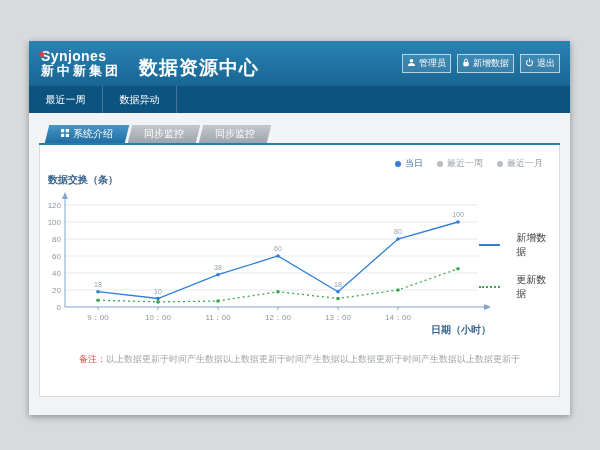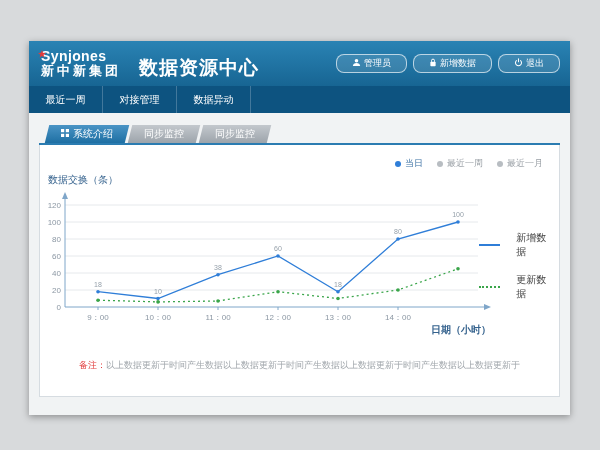--- a/index.html
+++ b/index.html
@@ -12,22 +12,22 @@
   
   .header { height:45px; background:linear-gradient(#2a83b4,#176593);
             display:flex; align-items:center; padding:0 10px; position:relative; }
   .logo { display:flex; flex-direction:column; color:#fff; line-height:1.15; position:relative; padding-left:2px; }
   .logo-star { position:absolute; left:-1px; top:-4px; }
   .logo-en { font-size:14px; font-weight:bold; letter-spacing:.4px; }
   .logo-cn { font-size:13px; font-weight:bold; letter-spacing:3px; }
   .app-title { margin-left:18px; color:#fff; font-size:19px; font-weight:bold; letter-spacing:1px; padding-top:8px; }
   .header-actions { margin-left:auto; display:flex; gap:6px; }
   .hbtn { display:flex; align-items:center; gap:3px; border:1px solid rgba(255,255,255,.65);
-          background:rgba(255,255,255,.12); color:#fff; font-size:9px; padding:2px 15px;
-          border-radius:8px; cursor:pointer; font-family:inherit; }
+          background:rgba(255,255,255,.12); color:#fff; font-size:9px; padding:2px 4px;
+          border-radius:0; cursor:pointer; font-family:inherit; }
 
   
   .nav { height:27px; background:#0d5380; display:flex; }
   .nav-item { width:74px; line-height:27px; text-align:center; color:#fff; font-size:10px;
               border-right:1px solid rgba(255,255,255,.22); cursor:pointer; }
   .nav-item.active { background:rgba(255,255,255,.14); }
 
   
   .content { position:absolute; top:72px; left:0; right:0; bottom:0; background:#f1f3f4; }
   .tabs { display:flex; margin:12px 0 0 18px; height:18px; }
@@ -38,33 +38,33 @@
   .tab-rule { height:2px; background:#2b7cb1; margin:0 10px; }
 
   .panel { position:relative; margin:0 10px; height:252px; background:#fff;
            border:1px solid #d6dce1; border-top:none; }
 
   .top-legend { position:absolute; top:12px; right:16px; display:flex; gap:14px; font-size:9px; }
   .tl-item { display:flex; align-items:center; gap:4px; color:#9aa0a6; cursor:pointer; }
   .tl-item.active { color:#3d72a4; }
   .dot { width:6px; height:6px; border-radius:50%; background:#b8bdc2; display:inline-block; }
 
-  .ylabel { position:absolute; left:8px; top:28px; font-size:10px; font-weight:normal; color:#36638e;text-align:right; }
+  .ylabel { position:absolute; left:8px; top:28px; font-size:10px; font-weight:bold; color:#36638e;text-align:right; }
 
   .chart { position:absolute; left:8px; top:40px; }
   .chart .tick { font-size:8px; fill:#8b97a3; }
   .chart .dlabel { font-size:7px; fill:#95a0aa; }
   .chart .axis-title { font-size:10px; fill:#36638e; font-weight:bold; }
 
   .series-legend { position:absolute; right:4px; top:86px; width:76px; z-index:2; }
   .series-row { display:flex; align-items:center; gap:16px; font-size:10px; color:#444;
                 margin-bottom:14px; cursor:pointer;justify-content:flex-end; }
   .series-sample { display:inline-block; width:22px; height:0; }
 
-  .footnote { position:absolute; bottom:24px; left:0; right:0; text-align:center;
+  .footnote { position:absolute; bottom:30px; left:0; right:0; text-align:center;
               font-size:9px; color:#a0a6ab; }
   .fn-prefix { color:#e23b3b; }
 </style>
 </head>
 <body>
 
 <div class="page">
 
   <div class="header">
     <div class="logo">
@@ -103,21 +103,20 @@
               <path d="M3.2 3.4a4 4 0 105.6 0" stroke="#fff" fill="none" stroke-width="1.4" stroke-linecap="round"></path>
             </svg>
         </span>
         <span>退出</span>
       </button>
     </div>
   </div>
 
   <div class="nav">
     <div class="nav-item">最近一周</div>
-    <div class="nav-item">对接管理</div>
     <div class="nav-item">数据异动</div>
   </div>
 
   <div class="content">
     <div class="tabs">
       <div class="tab active">
         <span class="inner">
           <span>
             <svg width="8" height="8" viewBox="0 0 10 10">
                 <rect x="0" y="0" width="4" height="4" fill="#fff"></rect>

